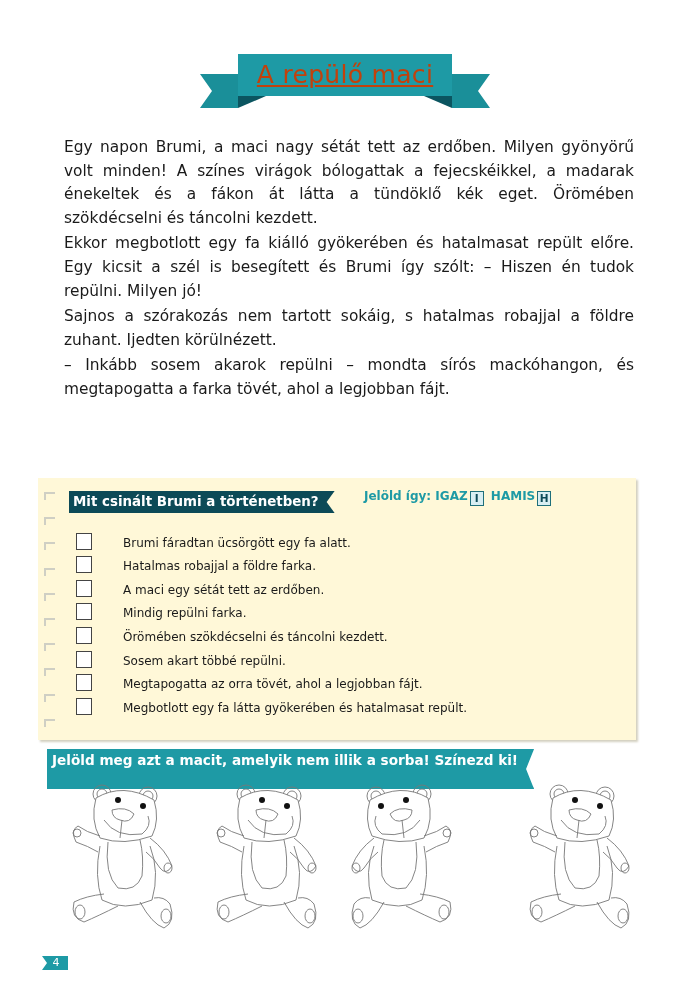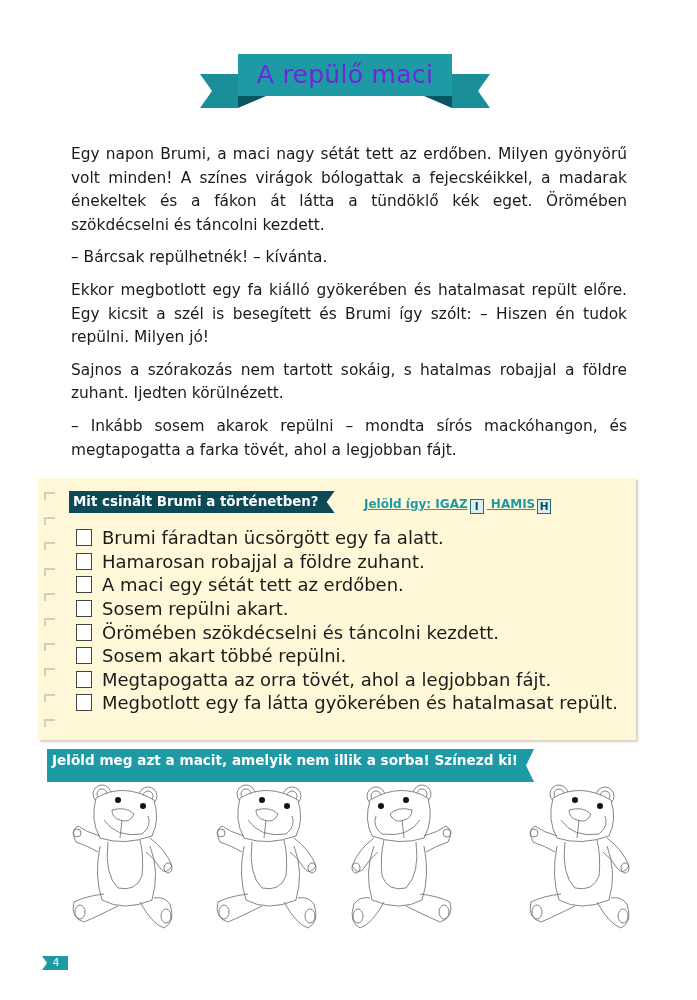--- a/index.html
+++ b/index.html
@@ -3,49 +3,49 @@
 <meta charset="utf-8">
 <style>
   html, body { margin: 0; padding: 0; background: #ffffff; }
   body { width: 697px; height: 1000px; position: relative; overflow: hidden;
          font-family: "DejaVu Sans", sans-serif; color: #1a1a1a; }
 
   
   .ribbon { position: absolute; left: 200px; top: 52px; width: 290px; height: 56px; }
   .ribbon svg { position: absolute; left: 0; top: 0; }
   .ribbon-title { position: absolute; left: 38px; top: 2px; width: 214px; height: 42px;
-                  line-height: 42px; text-align: center; color: #6d28d9;
-                  font-size: 25px; letter-spacing: 0.3px; }
+                  line-height: 42px; text-align: center; color: #c2410c;
+                  font-size: 25px; letter-spacing: 0.3px; text-decoration: underline; }
 
   
   .story { position: absolute; left: 62px; top: 134px; width: 574px;
            font-size: 15.4px; line-height: 23.6px; text-align: justify; }
-  .story p { margin: 9px; text-indent: 0; }
+  .story p { margin: 2px; text-indent: 0; }
 
   
   .quiz { position: absolute; left: 38px; top: 478px; width: 598px; height: 262px;
           background: #fff8d8; box-shadow: 2px 2px 2px #d4d0c0; }
   .quiz .holes { position: absolute; left: 6px; top: 14px; width: 14px; }
   .hole { width: 9px; height: 6px; border-top: 2px solid #cfcfc4; border-left: 2px solid #cfcfc4;
           margin-bottom: 17.2px; }
   .q-header { position: absolute; left: 31px; top: 13px; height: 30px; }
   .q-title { display: inline-block; background: #0c4a57; color: #fff; font-weight: bold;
              font-size: 13.4px; line-height: 22px; padding: 0 16px 0 4px; position: relative;
              clip-path: polygon(0 0, 100% 0, calc(100% - 8px) 50%, 100% 100%, 0 100%); }
-  .legend { position: absolute; left: 326px; top: 19px; font-size: 12px; font-weight: bold;
-            color: #1e9aa5; white-space: nowrap; text-decoration: underline; }
+  .legend { position: absolute; left: 326px; top: 11px; font-size: 12px; font-weight: bold;
+            color: #1e9aa5; white-space: nowrap; }
   .legend .box { display: inline-block; width: 12px; height: 13px; line-height: 13px; text-align: center;
                  background: #d8eef2; border: 1px solid #1e6f7a; color: #0c4a57; font-size: 10.5px;
                  margin: 0 3px 0 2px; vertical-align: -2px; }
   .items { position: absolute; left: 38px; top: 48px; }
-  .item { display: flex; align-items: center; height: 23.6px; font-size: 18px; }
+  .item { display: flex; align-items: flex-end; height: 23.6px; font-size: 12px; gap: 21px; }
   .cb { width: 14px; height: 15px; border: 1.3px solid #444; background: #fff; margin-right: 10px; flex: none; }
 
   
-  .task2 { position: absolute; left: 47px; top: 749px; height: 33px; background: #1e9aa5;
+  .task2 { position: absolute; left: 47px; top: 749px; height: 40px; background: #1e9aa5;
            color: #fff; font-weight: bold; font-size: 13.6px; line-height: 22px;
            padding: 0 16px 0 5px; box-shadow: 2px 2px 1px #9fb9bd;
            clip-path: polygon(0 0, 100% 0, calc(100% - 8px) 50%, 100% 100%, 0 100%); }
 
   
   .bear { position: absolute; top: 776px; width: 110px; height: 160px; }
   .bear svg { width: 110px; height: 160px; }
 
   
   .pagenum { position: absolute; left: 42px; top: 956px; width: 24px; height: 14px;
@@ -61,21 +61,20 @@
     <polygon points="290,22 252,22 252,56 290,56 278,39" fill="#1a8f99"></polygon>
     <polygon points="38,44 66,44 38,56" fill="#0b5560"></polygon>
     <polygon points="252,44 224,44 252,56" fill="#0b5560"></polygon>
     <rect x="38" y="2" width="214" height="42" fill="#1e9aa5"></rect>
   </svg>
   <div class="ribbon-title">A repülő maci</div>
 </div>
 
 <div class="story">
   <p>Egy napon Brumi, a maci nagy sétát tett az erdőben. Milyen gyönyörű volt minden! A színes virágok bólogattak a fejecskéikkel, a madarak énekeltek és a fákon át látta a tündöklő kék eget. Örömében szökdécselni és táncolni kezdett.</p>
-  <p>– Bárcsak repülhetnék! – kívánta.</p>
   <p>Ekkor megbotlott egy fa kiálló gyökerében és hatalmasat repült előre. Egy kicsit a szél is besegített és Brumi így szólt: – Hiszen én tudok repülni. Milyen jó!</p>
   <p>Sajnos a szórakozás nem tartott sokáig, s hatalmas robajjal a földre zuhant. Ijedten körülnézett.</p>
   <p>– Inkább sosem akarok repülni – mondta sírós mackóhangon, és megtapogatta a farka tövét, ahol a legjobban fájt.</p>
 </div>
 
 <div class="quiz">
   <div class="holes">
     <div class="hole"></div>
     <div class="hole"></div>
     <div class="hole"></div>
@@ -98,29 +97,29 @@
     <span>HAMIS</span><span class="box">H</span>
   </div>
 
   <div class="items">
     <div class="item">
       <span class="cb"></span>
       <span>Brumi fáradtan ücsörgött egy fa alatt.</span>
     </div>
     <div class="item">
       <span class="cb"></span>
-      <span>Hamarosan robajjal a földre zuhant.</span>
+      <span>Hatalmas robajjal a földre farka.</span>
     </div>
     <div class="item">
       <span class="cb"></span>
       <span>A maci egy sétát tett az erdőben.</span>
     </div>
     <div class="item">
       <span class="cb"></span>
-      <span>Sosem repülni akart.</span>
+      <span>Mindig repülni farka.</span>
     </div>
     <div class="item">
       <span class="cb"></span>
       <span>Örömében szökdécselni és táncolni kezdett.</span>
     </div>
     <div class="item">
       <span class="cb"></span>
       <span>Sosem akart többé repülni.</span>
     </div>
     <div class="item">

